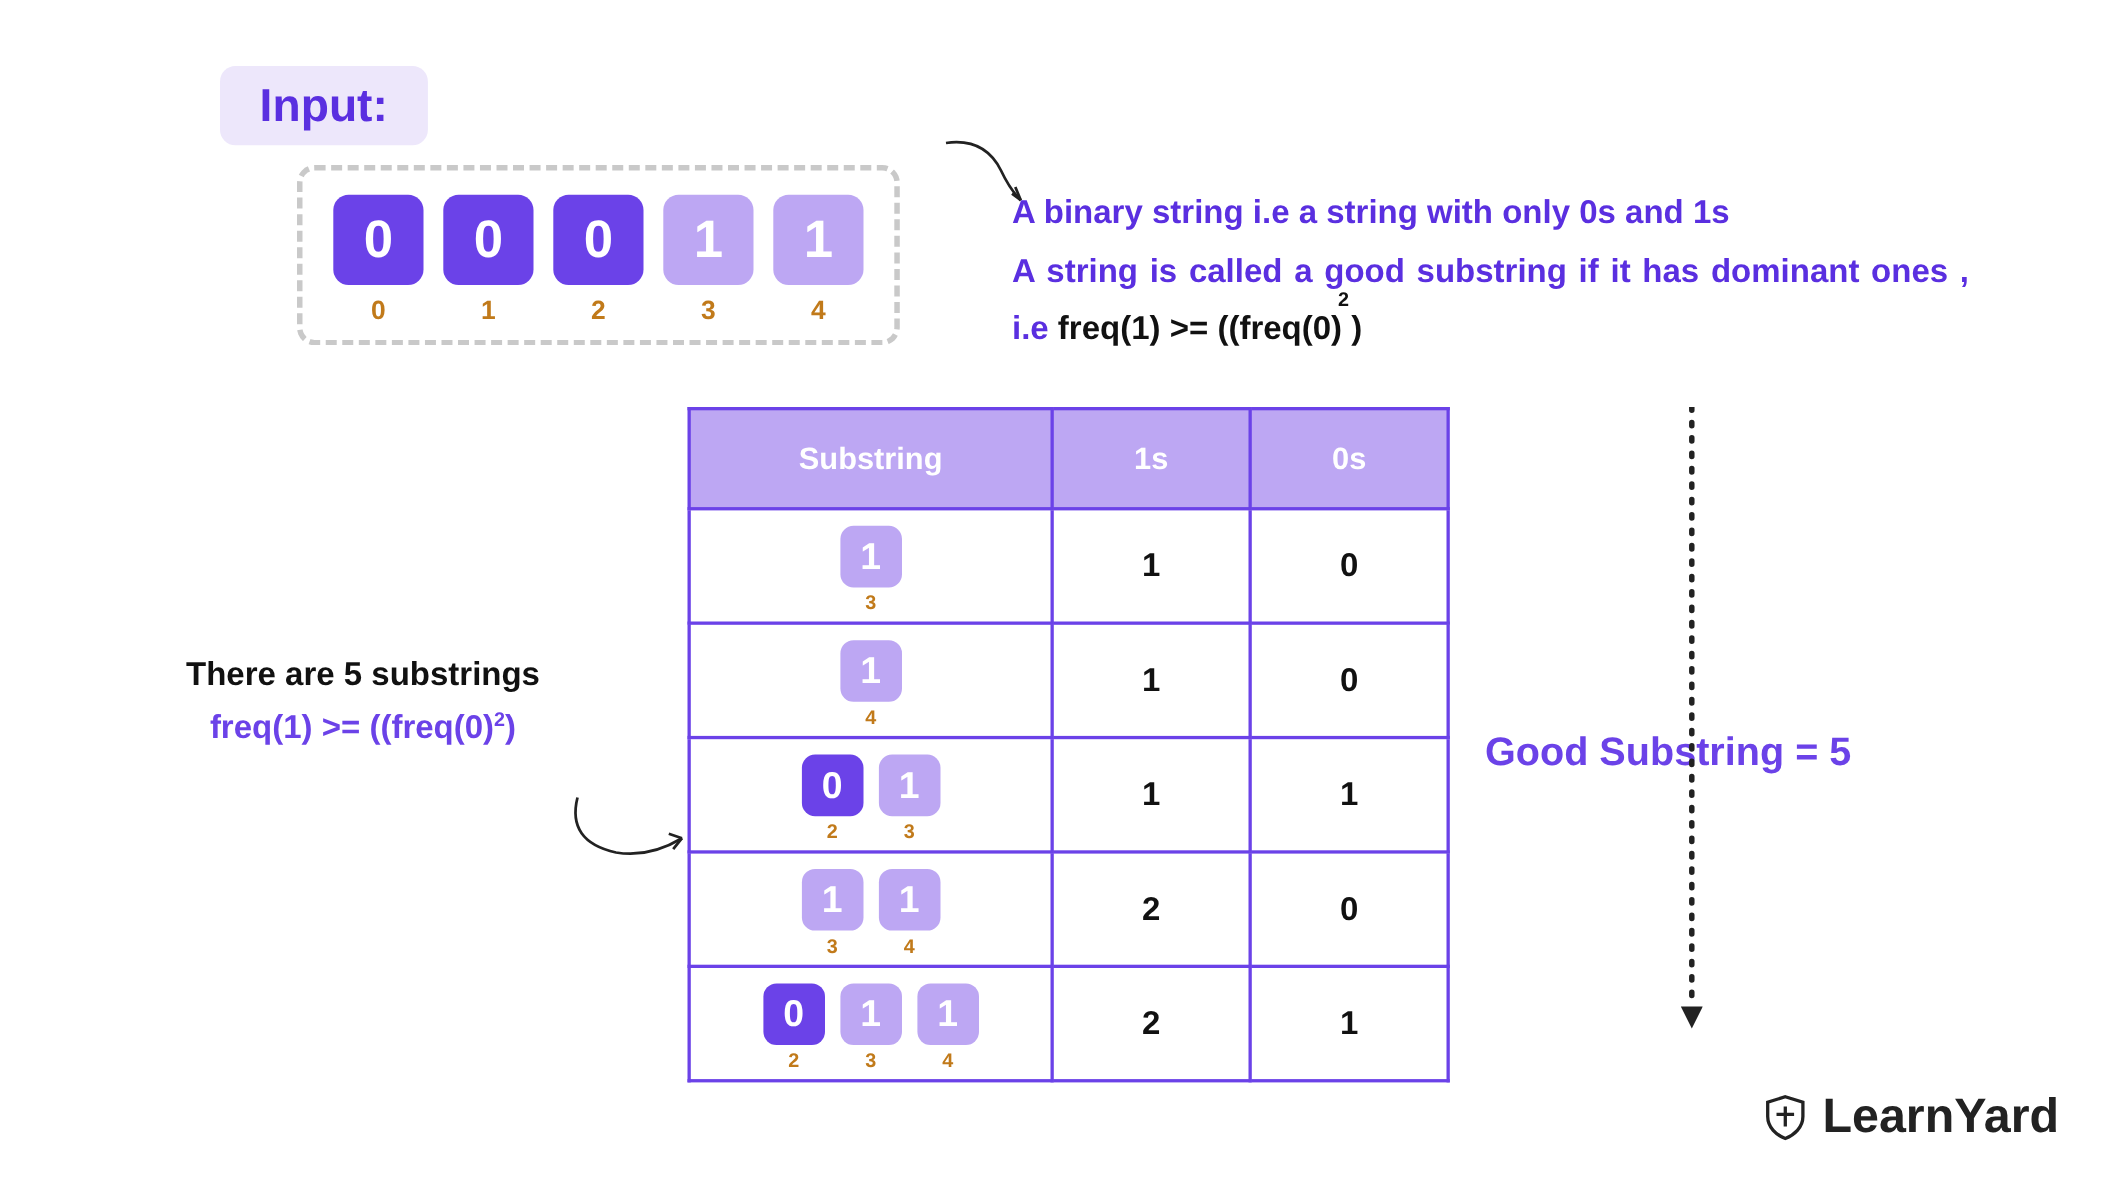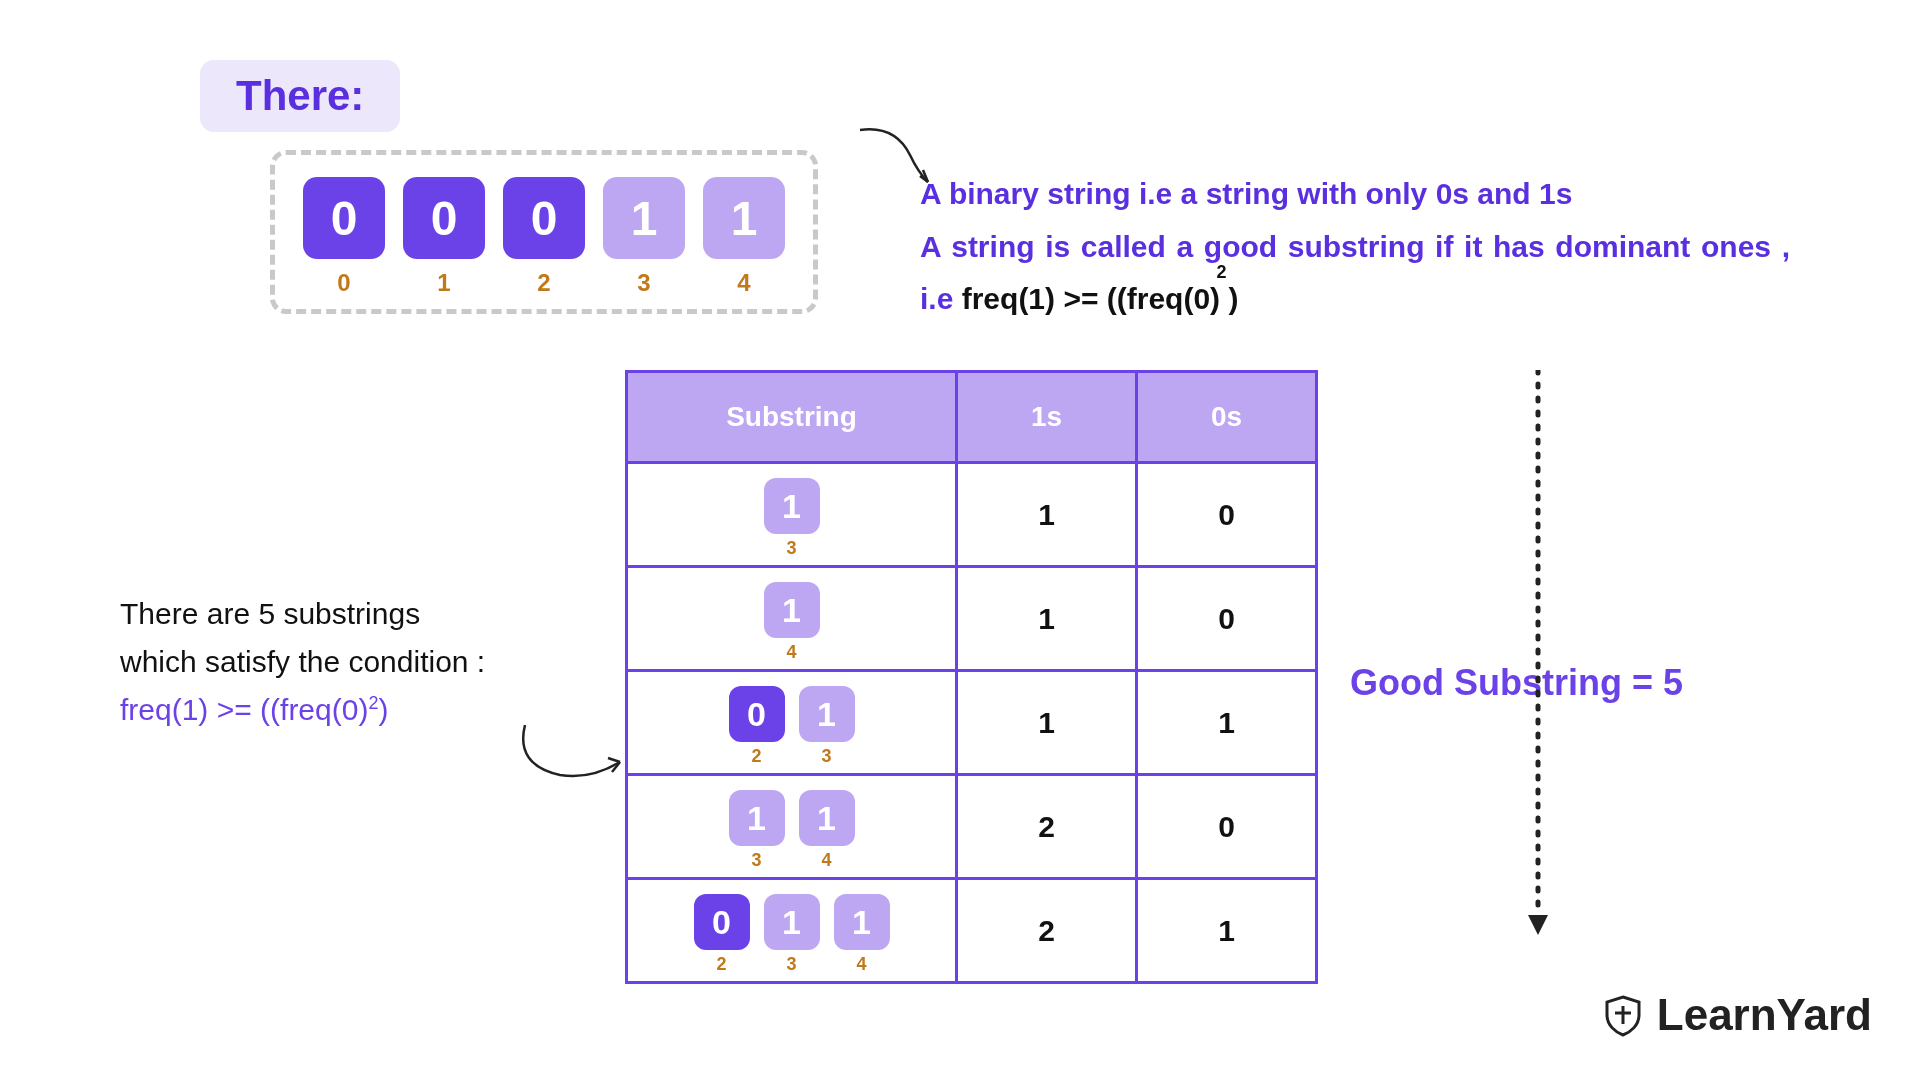--- a/index.html
+++ b/index.html
@@ -92,21 +92,21 @@
   }
   .mini-0 { background: #6b42e8; }
   .mini-1 { background: #bda7f3; }
   .sub-idx-row { display:flex; gap: 14px; margin-top: 4px; }
   .sub-idx { width:56px; text-align:center; color:#c17a1a; font-size:18px; font-weight:700; }
 
   
   .expl {
     position: absolute;
     left: 120px; top: 590px; width: 420px;
-    font-size: 30px; font-weight: 400; color:#111; line-height:1.6;
+    font-size: 30px; font-weight: 700; color:#111; line-height:1.6;text-align:center;
   }
   .expl .cond { color:#6b42e8; }
   .expl .cond .sup2 { font-size: 18px; vertical-align: super; }
 
   
   .arrow-table {
     position: absolute;
     left: 510px; top: 710px; width: 120px; height: 80px;
   }
 
@@ -128,21 +128,21 @@
     position: absolute;
     right: 48px; bottom: 40px;
     display:flex; align-items:center; gap: 12px;
     font-size: 44px; font-weight: 700; color:#222;
   }
   .logo svg { width: 44px; height: 44px; }
 </style>
 </head>
 <body>
 
-<div class="input-label">There:</div>
+<div class="input-label">Input:</div>
 
 <div class="array-container" id="array-container">
     <div class="array-cell">
       <div class="digit-box digit-0">0</div>
       <div class="arr-idx">0</div>
     </div>
     <div class="array-cell">
       <div class="digit-box digit-0">0</div>
       <div class="arr-idx">1</div>
     </div>
@@ -261,21 +261,20 @@
           </div>
         </td>
         <td class="col-ones">2</td>
         <td class="col-zeros">1</td>
       </tr>
     </tbody>
 </table>
 
 <div class="expl">
   <div>There are 5 substrings</div>
-  <div>which satisfy the condition :</div>
   <div class="cond">
     <span>freq(1) &gt;= ((freq(0)</span><span class="sup2">2</span><span>)</span>
   </div>
 </div>
 
 <svg class="arrow-table" viewBox="0 0 120 80">
   <path d="M 15 15 Q 5 55, 50 65 Q 80 70, 110 52" fill="none" stroke="#222" stroke-width="2.5"></path>
   <path d="M 110 52 L 98 48 M 110 52 L 102 62" fill="none" stroke="#222" stroke-width="2.5"></path>
 </svg>
 

